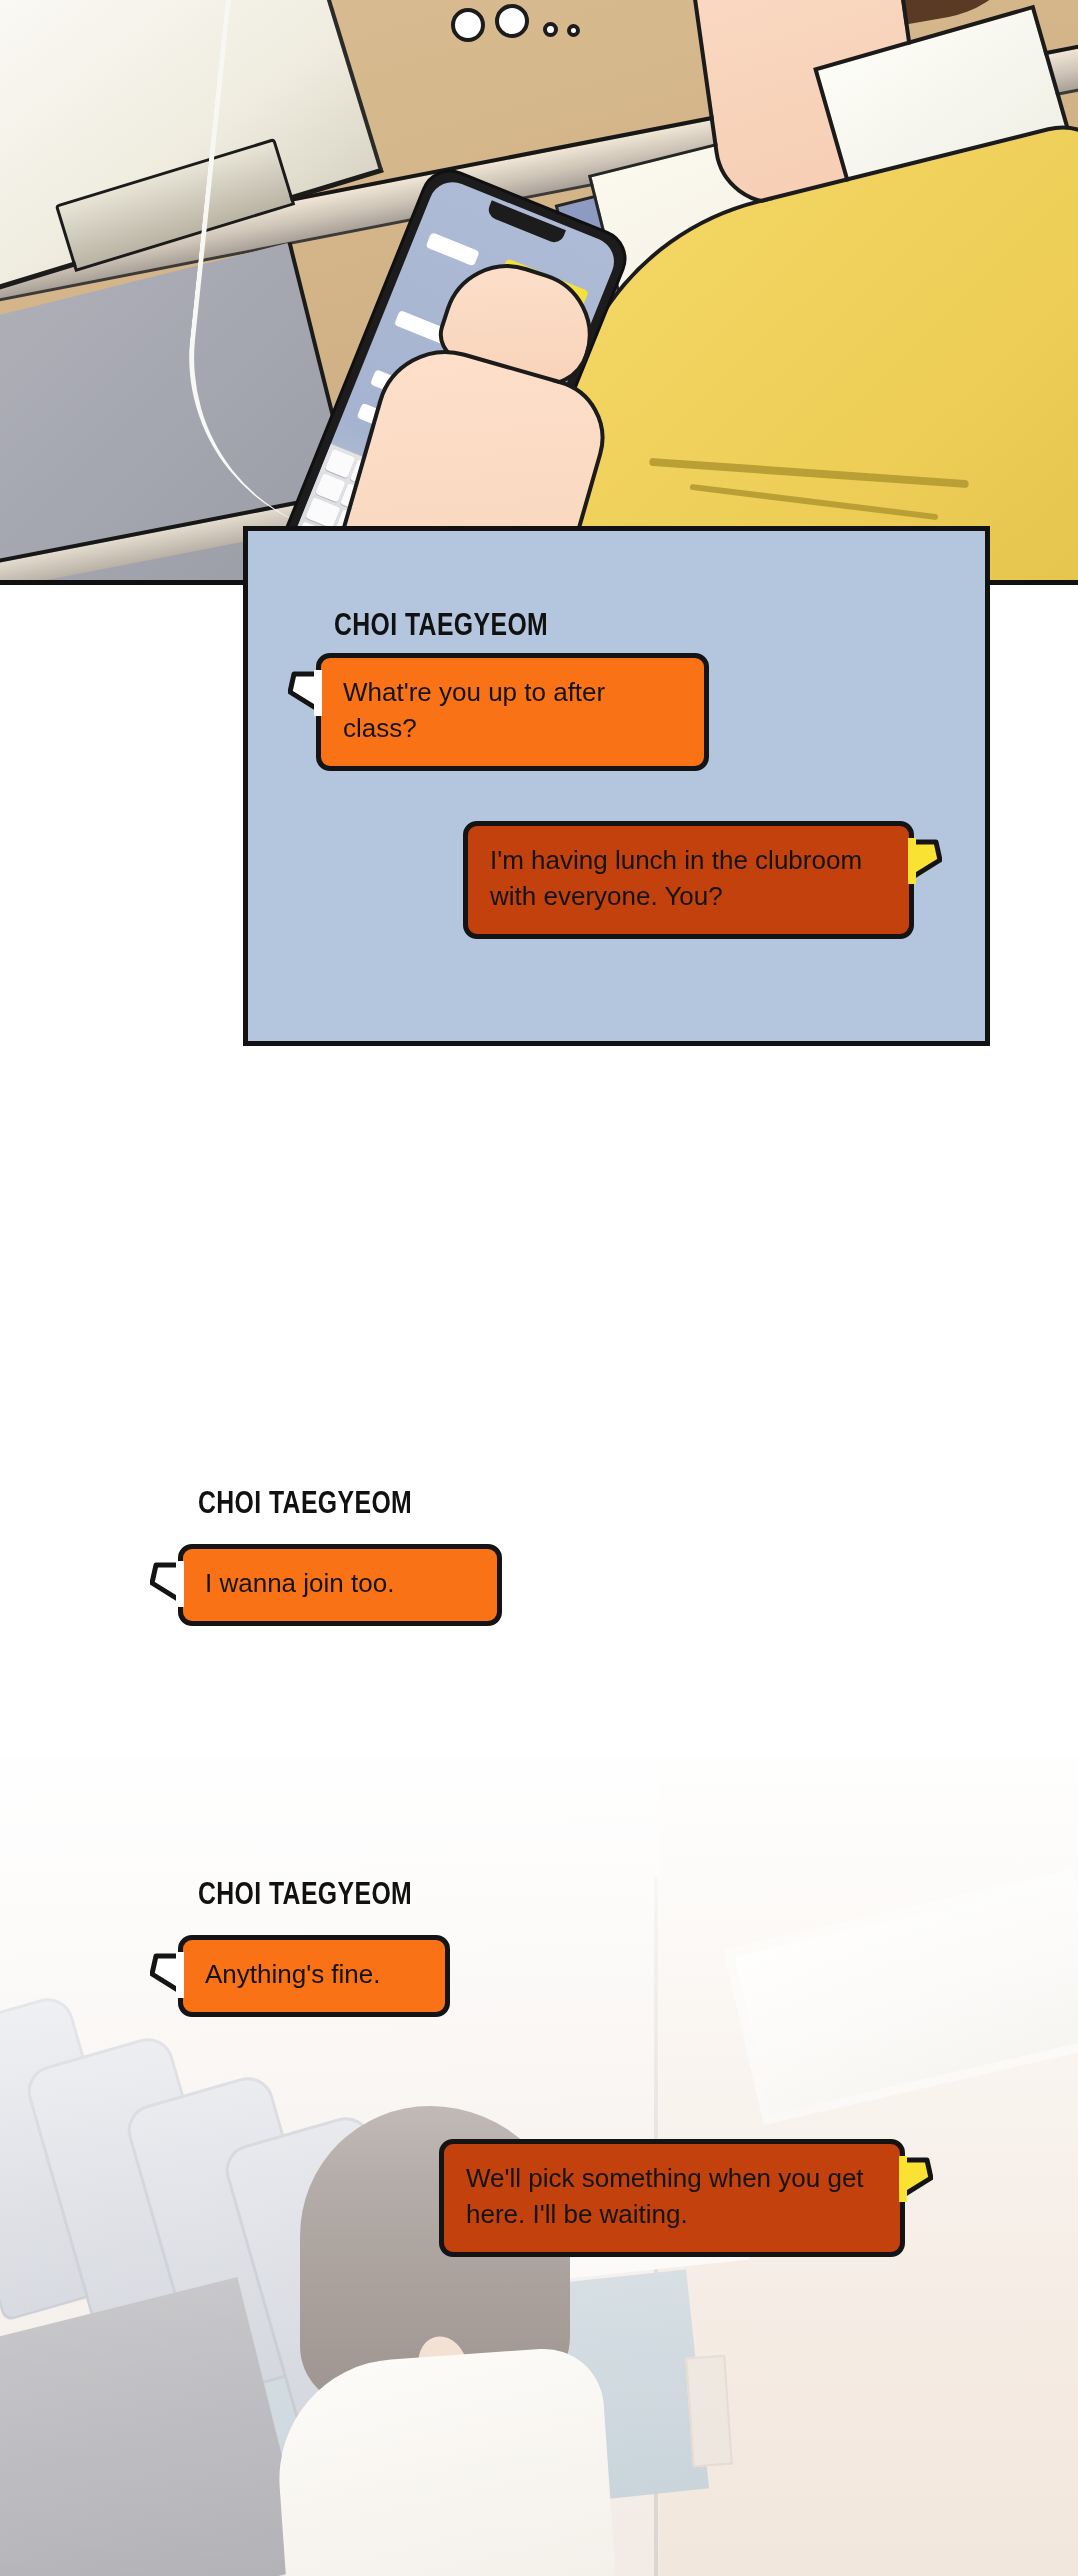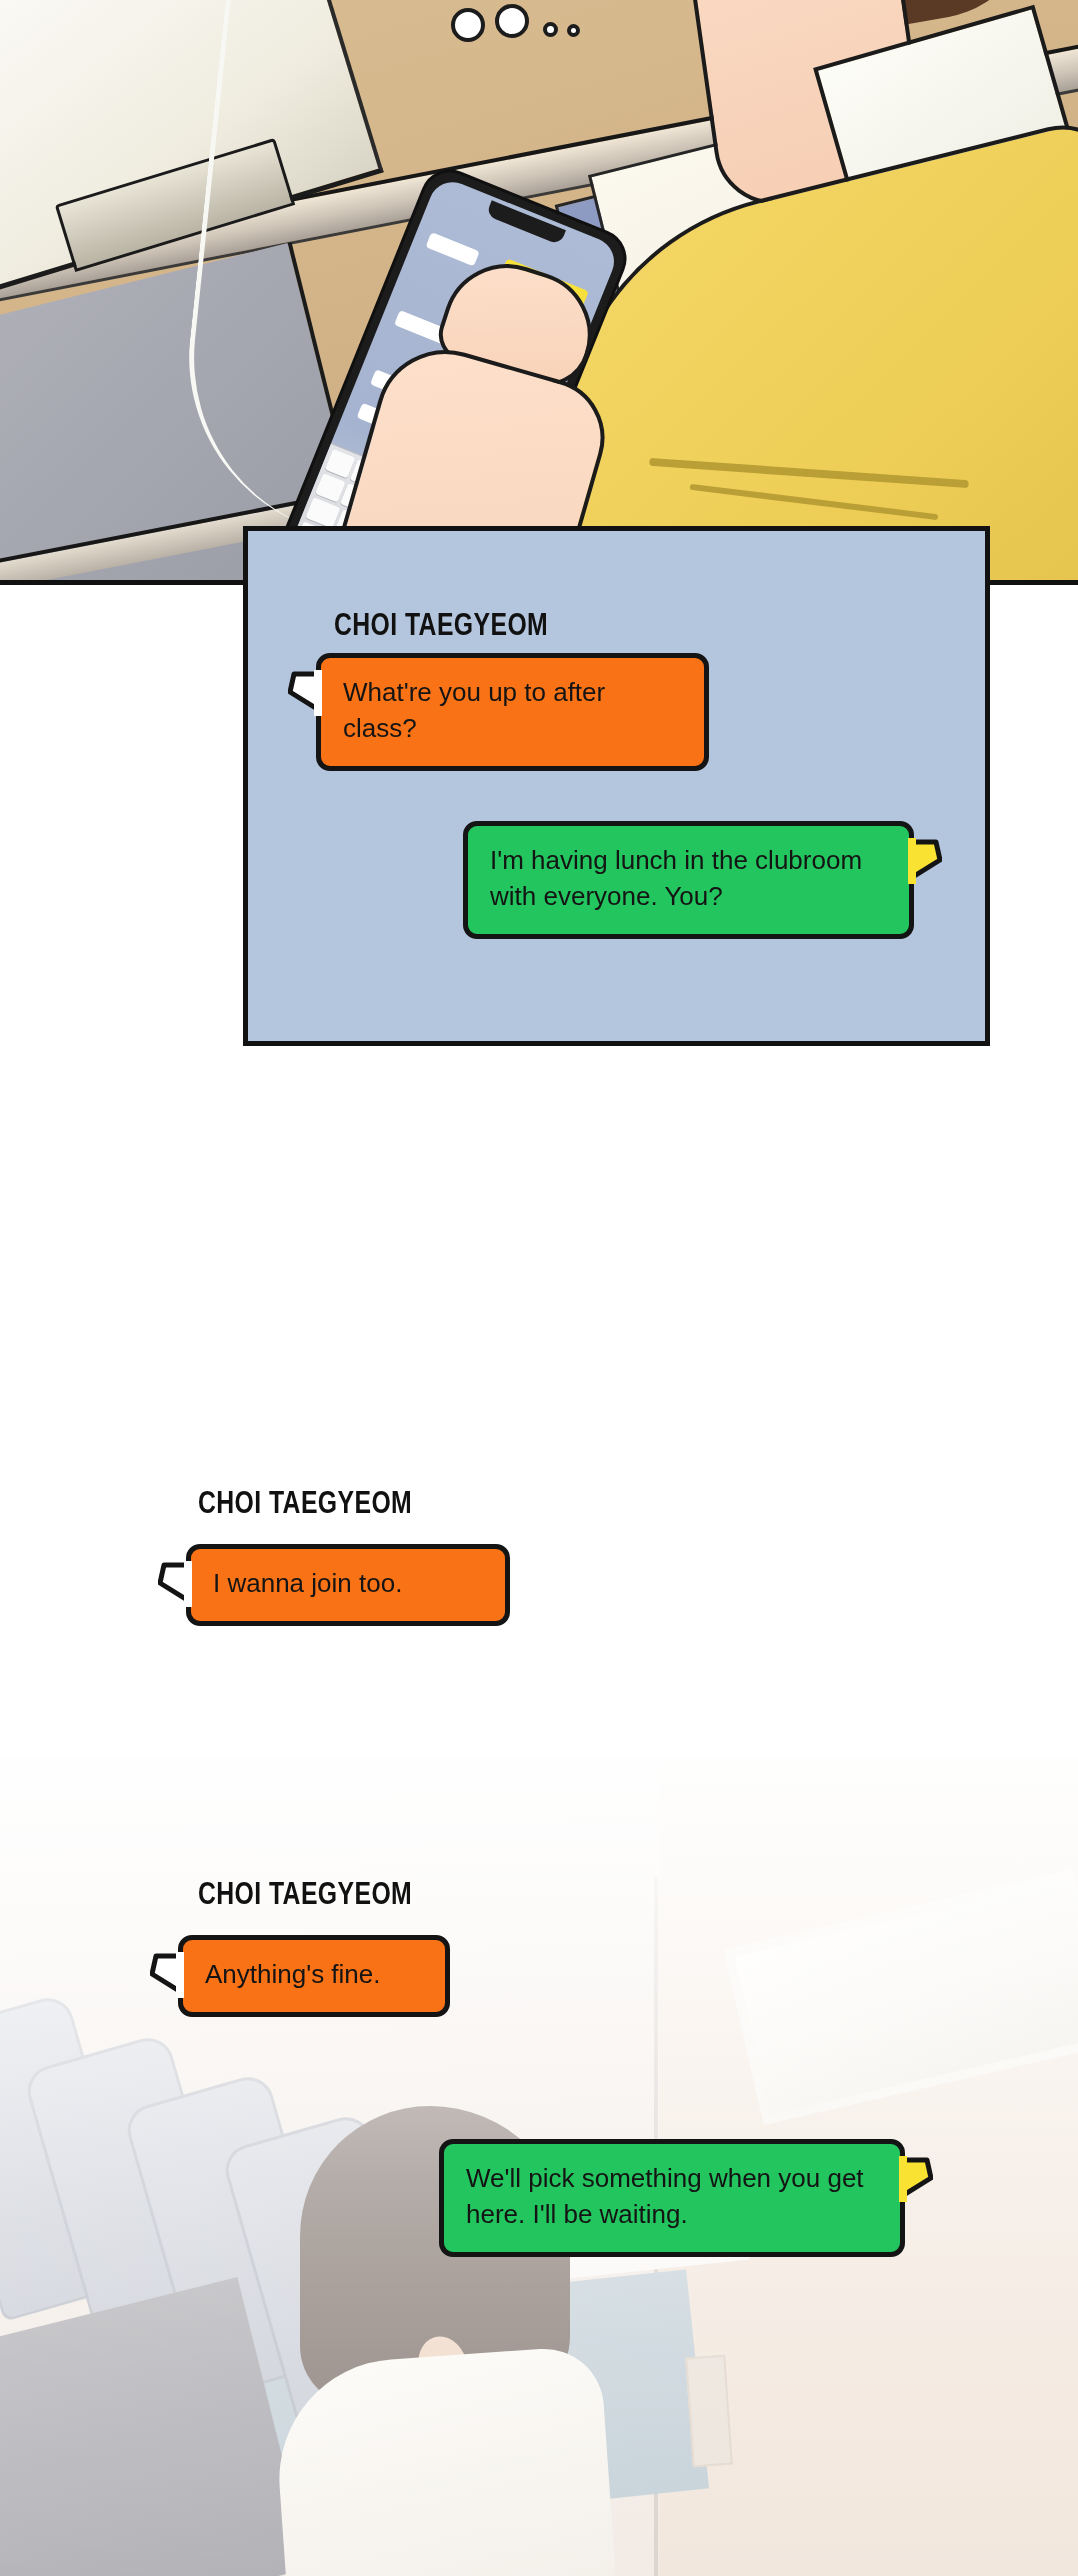--- a/index.html
+++ b/index.html
@@ -374,21 +374,21 @@
     position: absolute;
     border: 5px solid #141414;
     border-radius: 14px;
     font-size: 26px;
     line-height: 1.38;
     color: #141414;
     padding: 17px 22px 19px 22px;
     font-family: "Liberation Sans", sans-serif;
   }
   .bubble.white { background: #f97316; }
-  .bubble.yellow { background: #22c55e; }
+  .bubble.yellow { background: #c2410c; }
 
   
   .tail-l {
     position: absolute;
     left: -33px; top: 12px;
     width: 34px; height: 46px;
   }
   .tail-l svg { display: block; }
   
   .tail-r {
@@ -398,21 +398,21 @@
   }
   .tail-r svg { display: block; }
 
   #b1 { left: 68px;  top: 122px; width: 393px; }
   #b2 { left: 215px; top: 290px; width: 451px; }
 
   
   .sender-2 { position: absolute; left: 198px; top: 1485px; z-index: 6; }
   .sender-3 { position: absolute; left: 198px; top: 1876px; z-index: 6; }
 
-  #b3 { position: absolute; left: 186px; top: 1544px; width: 324px; z-index: 6; }
+  #b3 { position: absolute; left: 178px; top: 1544px; width: 324px; z-index: 6; }
   #b4 { position: absolute; left: 616px; top: 1723px; width: 290px; z-index: 6; }
   #b5 { position: absolute; left: 178px; top: 1935px; width: 272px; z-index: 6; }
   #b6 { position: absolute; left: 439px; top: 2139px; width: 466px; z-index: 6; }
 </style>
 </head>
 <body>
 
 <div id="page">
 
   <div class="art-top">

